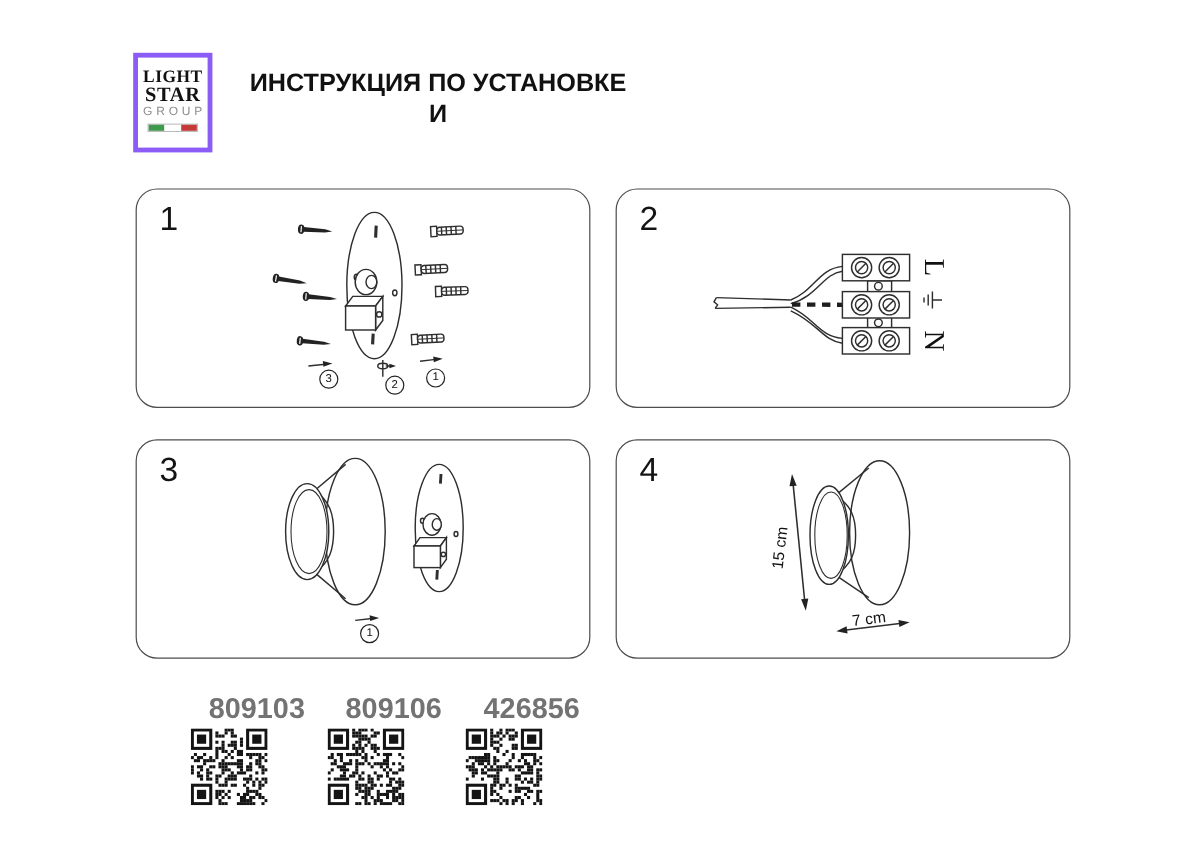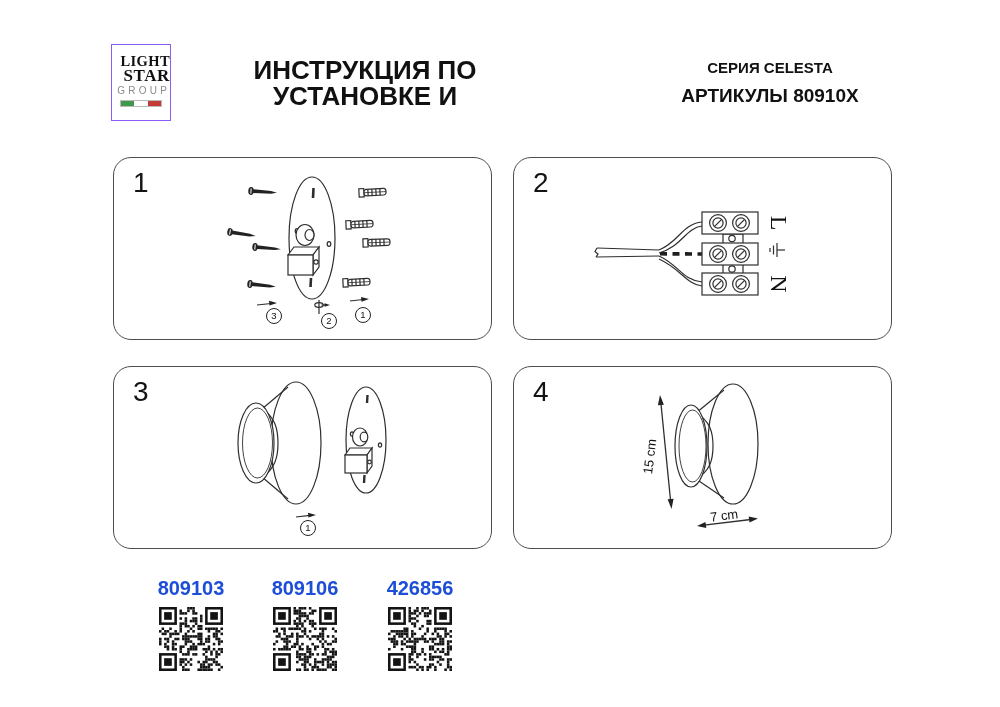--- a/index.html
+++ b/index.html
@@ -1,52 +1,52 @@
 <!DOCTYPE html>
 <html><head>
 <meta charset="utf-8">
 <style>
   html,body{margin:0;padding:0;background:#fff;}
   .page{position:relative;width:1000px;height:707px;background:#ffffff;
         font-family:"Liberation Sans",sans-serif;color:#1a1a1a;overflow:hidden;}
 
   
   .logo-box{position:absolute;left:111px;top:44px;width:58px;height:75px;
-            border:1px solid #8b5cf6;background:#fff;text-align:right;}
+            border:4px solid #8b5cf6;background:#fff;text-align:center;}
   .logo-light{margin-top:9px;font-family:"Liberation Serif",serif;font-weight:bold;
               font-size:14.5px;line-height:14px;letter-spacing:.4px;color:#111;}
   .logo-star{font-family:"Liberation Serif",serif;font-weight:bold;font-size:17px;
              line-height:15px;letter-spacing:.6px;color:#111;}
   .logo-group{font-size:10px;letter-spacing:3.2px;color:#8b8b8b;margin-top:2px;margin-left:3px;}
   .logo-flag{width:40px;height:5px;margin:4px auto 0 auto;border:1px solid #bbb;display:flex;}
   .logo-flag span{flex:1;height:100%;}
 
   .title{position:absolute;left:198px;top:57px;width:334px;text-align:center;
-         font-weight:bold;font-size:26px;line-height:26px;color:#111;}
+         font-weight:bold;font-size:21px;line-height:26px;color:#111;}
   .series-box{position:absolute;left:650px;top:60px;width:240px;text-align:center;color:#111;}
   .series{font-weight:bold;font-size:15px;line-height:16px;}
   .articles{font-weight:bold;font-size:19px;margin-top:9px;}
 
   
   .panel{position:absolute;width:377px;height:181px;border:1.4px solid #4d4d4d;
          border-radius:18px;background:#fff;}
   #panel1{left:113px;top:157px;} #panel2{left:513px;top:157px;}
   #panel3{left:113px;top:366px;} #panel4{left:513px;top:366px;}
   .panel-num{position:absolute;left:19px;top:9px;font-size:28px;font-weight:400;color:#141414;}
   svg.art{position:absolute;left:0;top:0;width:377px;height:181px;}
 
   .step{position:absolute;width:14px;height:14px;border:1.1px solid #222;border-radius:50%;
         font-size:9.5px;line-height:14px;text-align:center;color:#111;background:#fff;}
   .dim{position:absolute;font-size:13px;color:#111;white-space:nowrap;}
   #dim-h{left:118px;top:82px;transform:rotate(-83deg);}
   #dim-w{left:196px;top:141px;transform:rotate(-7deg);}
 
   
   .artnum{position:absolute;top:577px;width:80px;text-align:center;
-          font-size:20px;font-weight:bold;color:#1d4ed8;}
+          font-size:24px;font-weight:bold;color:#737373;margin-left:23px;}
   #artnum1{left:151px;} #artnum2{left:265px;} #artnum3{left:380px;}
   .qr{position:absolute;top:607px;width:64px;height:64px;}
   #qr1{left:159px;} #qr2{left:273px;} #qr3{left:388px;}
   .site{position:absolute;left:597px;top:579px;width:220px;text-align:center;
         font-size:18px;font-weight:bold;color:#161616;}
 
   
   .art line,.art path,.art ellipse,.art rect,.art circle{stroke:#2e2e2e;stroke-width:1.2;fill:none;}
   .art .fill{fill:#222;stroke:none;}
   .art .wht{fill:#fff;}
@@ -65,24 +65,20 @@
       <span style="background:#3f9a4d;"></span>
       <span style="background:#ffffff;"></span>
       <span style="background:#c43a36;"></span>
     </div>
   </div>
 
   <div class="title">
     <div>ИНСТРУКЦИЯ ПО УСТАНОВКЕ И</div>
   </div>
 
-  <div class="series-box">
-    <div class="series">СЕРИЯ CELESTA</div>
-    <div class="articles">АРТИКУЛЫ 80910X</div>
-  </div>
 
   <div class="panel" id="panel1">
     <div class="panel-num">1</div>
     <svg class="art" viewBox="0 0 377 181">
 
       <g transform="translate(137,33) rotate(4)">
         <polygon class="fill" points="2,-1.9 20,-1.3 26,0 20,1.3 2,1.9"></polygon>
         <ellipse class="fill" rx="2.7" ry="3.9"></ellipse>
           <line x1="0" y1="-2.6" x2="0" y2="2.6" style="stroke:#fff;stroke-width:1"></line>
       </g>

